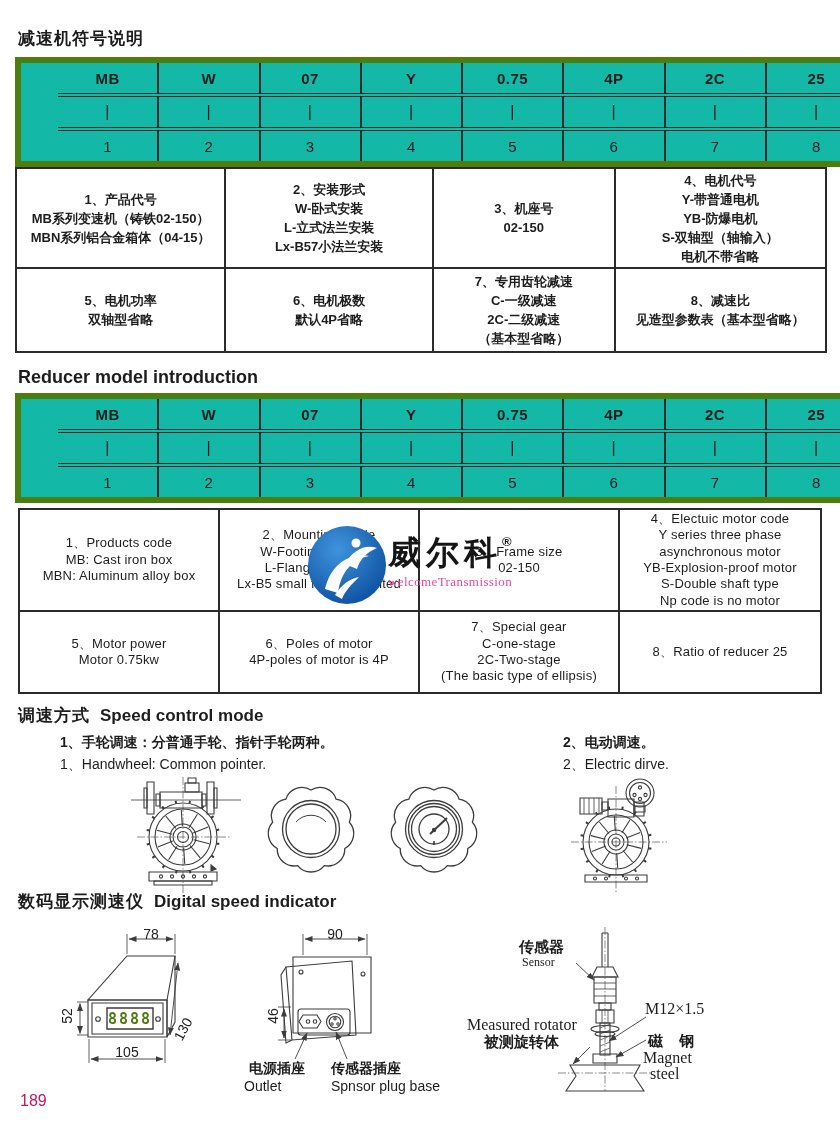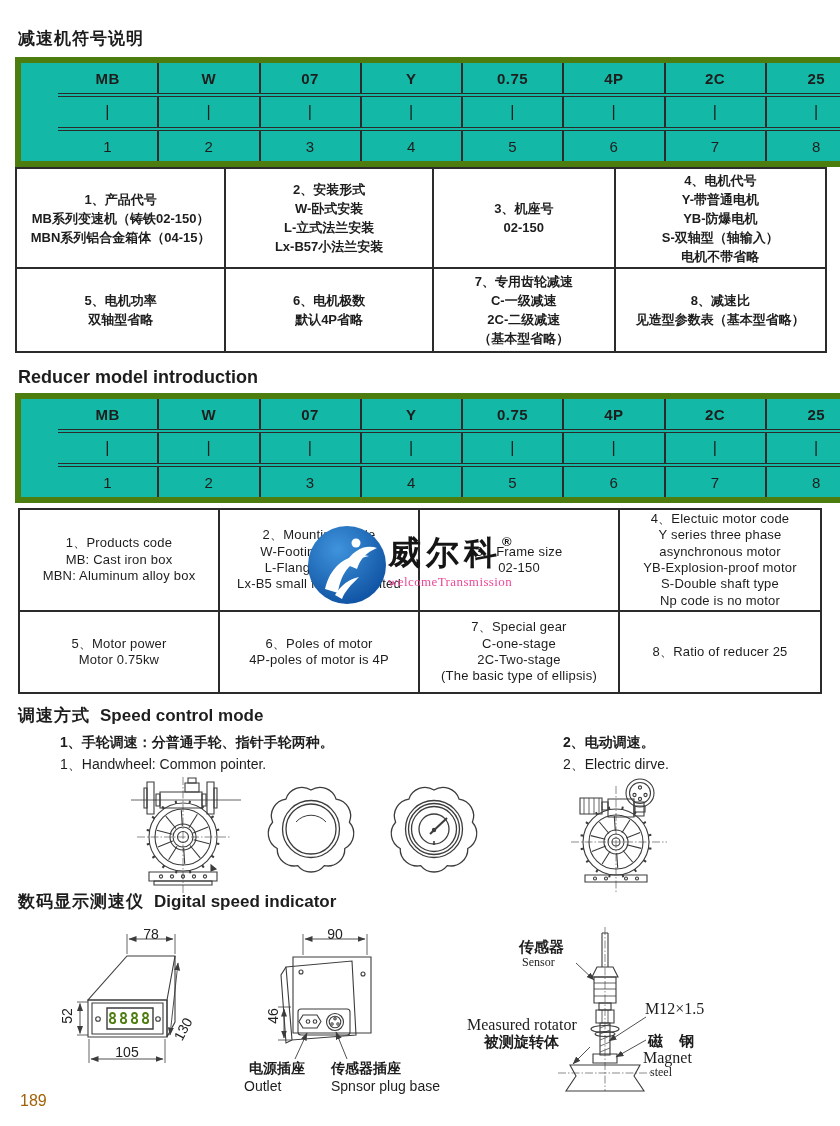--- a/index.html
+++ b/index.html
@@ -39,21 +39,21 @@
   .wm-brand sup{font-size:13px;font-weight:700;vertical-align:18px;letter-spacing:0;}
   .wm-sub{font-size:13px;font-family:"Liberation Serif",serif;color:#ec4899;letter-spacing:.4px;margin-top:-2px;}
   
   svg.draw{position:absolute;overflow:visible;}
   svg.draw *{vector-effect:non-scaling-stroke;}
   .display8888{position:absolute;display:flex;align-items:center;justify-content:center;
     font-family:"DejaVu Sans Mono",monospace;font-weight:bold;font-size:15px;letter-spacing:2px;color:#4d7c0f;}
   .dim{font-size:14px;color:#222;text-align:center;}
   .small-zh{font-size:14px;font-weight:600;}
   .small-en{font-size:14px;}
-  .pgnum{font-size:16px;color:#a16207;}
+  .pgnum{font-size:16px;color:#be185d;}
 </style>
 </head>
 <body>
 
 <div class="page">
 
   <svg width="0" height="0" style="position:absolute">
     <defs>
       <marker id="arr" markerWidth="9" markerHeight="8" refX="7.5" refY="3" orient="auto-start-reverse" markerUnits="userSpaceOnUse">
         <path d="M0,0L8,3L0,6Z" fill="#3c3c3c"></path>
@@ -374,16 +374,16 @@
     <path d="M60,134L90,117" stroke-width="0.9" marker-start="url(#arr)"></path>
     <path d="M34,124L17,141" stroke-width="0.9" marker-end="url(#arr)"></path>
   </svg>
   <div class="lbl small-zh" style="left:519px;top:938px;font-size:15px">传感器</div>
   <div class="lbl serif" style="left:522px;top:955px;font-size:12px">Sensor</div>
   <div class="lbl serif" style="left:645px;top:1000px;font-size:16px">M12×1.5</div>
   <div class="lbl serif" style="left:467px;top:1016px;font-size:16px">Measured rotator</div>
   <div class="lbl small-zh" style="left:484px;top:1033px;font-size:15px">被测旋转体</div>
   <div class="lbl small-zh" style="left:648px;top:1032px;font-size:15px;letter-spacing:6px">磁 钢</div>
   <div class="lbl serif" style="left:643px;top:1049px;font-size:16px">Magnet</div>
-  <div class="lbl serif" style="left:650px;top:1065px;font-size:12px">steel</div>
+  <div class="lbl serif" style="left:650px;top:1065px;font-size:16px">steel</div>
 
   <div class="lbl pgnum" style="left:20px;top:1092px">189</div>
 </div>
 
 </body></html>

